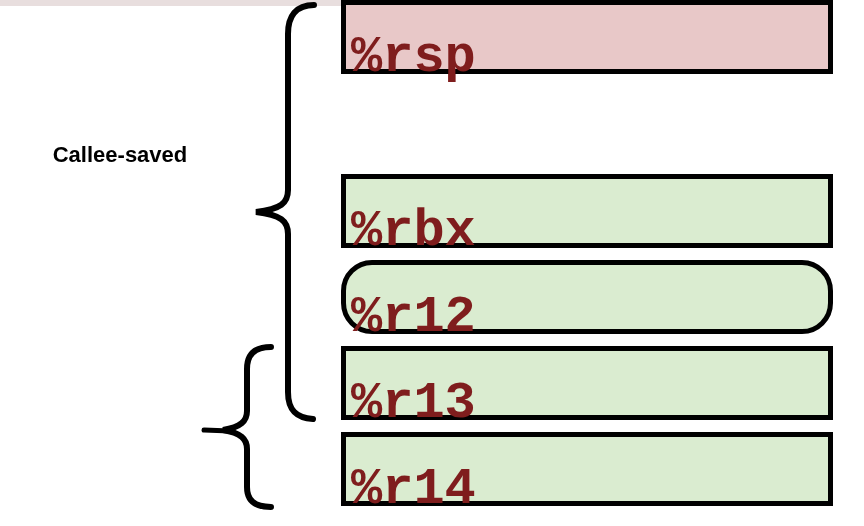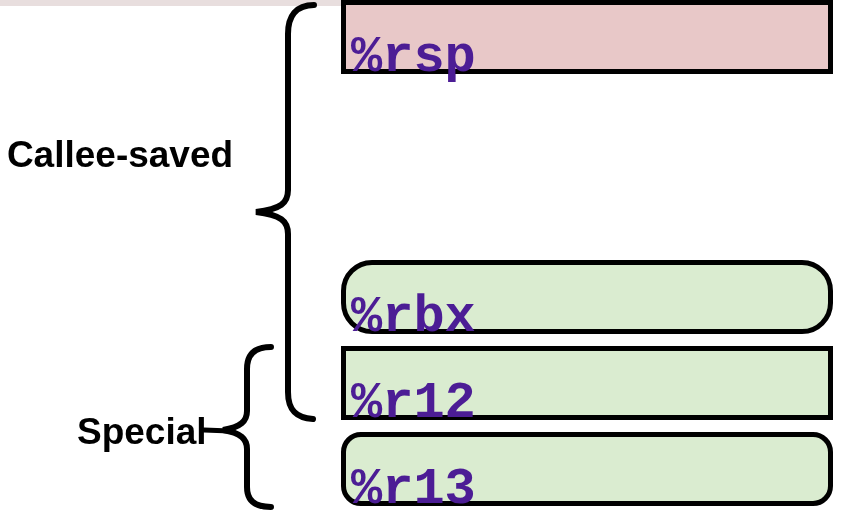--- a/index.html
+++ b/index.html
@@ -26,36 +26,36 @@
     display: flex;
     align-items: center;
     padding-left: 5px;
     z-index: 1;
   }
   .reg-text {
     font-family: "Liberation Mono", "DejaVu Sans Mono", monospace;
     font-weight: 700;
     font-size: 52px;
     line-height: 1;
-    color: #4c1d95;
+    color: #7f1d1d;
     letter-spacing: 0px;
     transform: translateY(-2px);
     margin-top: 46px;
   }
   .reg:nth-of-type(1) { top: 2px; }
   .reg:nth-of-type(2) { top: 88px; }
   .reg:nth-of-type(3) { top: 174px; }
   .reg:nth-of-type(4) { top: 260px; border-radius: 31px; }
   .reg:nth-of-type(5) { top: 346px; }
   .reg:nth-of-type(6) { top: 432px; }
   .label {
     position: absolute;
     color: #000000;
     font-weight: 700;
-    font-size: 37px;
+    font-size: 22px;
     line-height: 47px;
     z-index: 1;
     white-space: nowrap;
   }
   .label-callee {
     left: 2px;
     top: 131px;
     width: 236px;
     text-align: center;
   }
@@ -76,41 +76,40 @@
 <body>
 
 <div class="stage">
 
   <div class="strip" style="background: rgb(232, 222, 222);"></div>
 
   <div class="label label-callee">
     <div>Callee-saved</div>
   </div>
 
-  <div class="label label-special">Special</div>
 
   <svg class="braces" viewBox="0 0 864 526" xmlns="http://www.w3.org/2000/svg">
     <path d="M 314,5 C 296,5 288,16 288,34
              L 288,190 C 288,203 281,209 256,212
              C 281,215 288,221 288,234
              L 288,392 C 288,410 296,418 313,419" fill="none" stroke="#000000" stroke-width="6" stroke-linecap="round"></path>
     <path d="M 271,347 C 254,347 247,355 247,369
              L 247,411 C 247,421 241,427 223,430
              C 241,433 247,439 247,449
              L 247,487 C 247,500 254,507 271,507" fill="none" stroke="#000000" stroke-width="6" stroke-linecap="round"></path>
     <line x1="204" y1="430" x2="230" y2="431" stroke="#000000" stroke-width="5" stroke-linecap="round"></line>
   </svg>
 
   <div class="reg" style="background: rgb(218, 236, 208);">
     <span class="reg-text">%rbx</span>
   </div>
   <div class="reg" style="background: rgb(218, 236, 208); align-items: center;">
     <span class="reg-text">%r12</span>
   </div>
-  <div class="reg" style="background: rgb(218, 236, 208); border-radius: 20px;">
+  <div class="reg" style="background: rgb(218, 236, 208);">
     <span class="reg-text">%r13</span>
   </div>
   <div class="reg" style="background: rgb(218, 236, 208);">
     <span class="reg-text">%r14</span>
   </div>
   <div class="reg" style="background: rgb(247, 228, 212);">
     <span class="reg-text">%rbp</span>
   </div>
   <div class="reg" style="background: rgb(232, 200, 200);">
     <span class="reg-text">%rsp</span>

